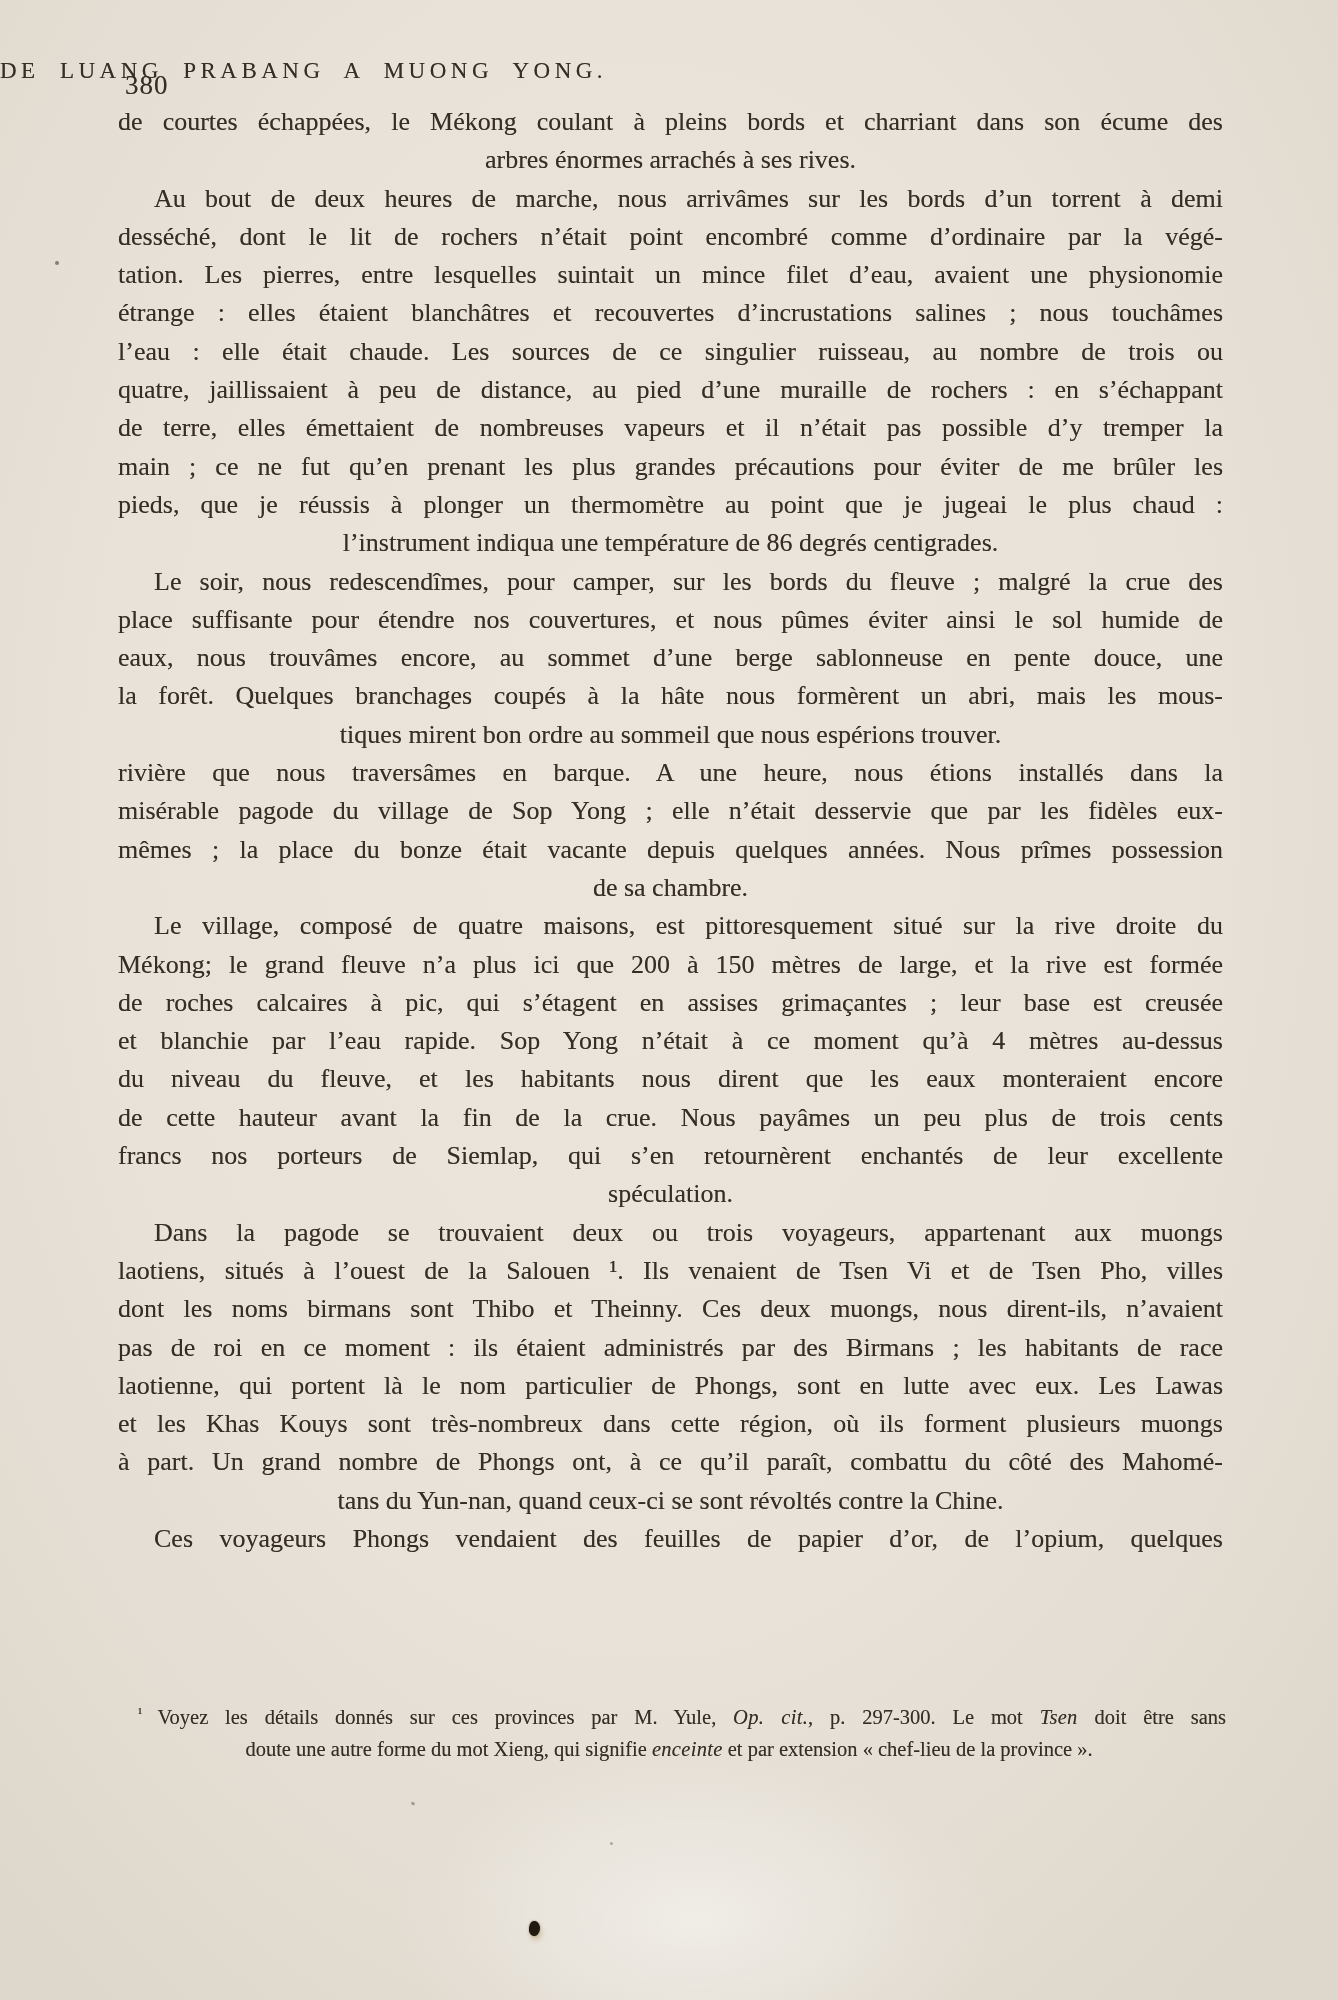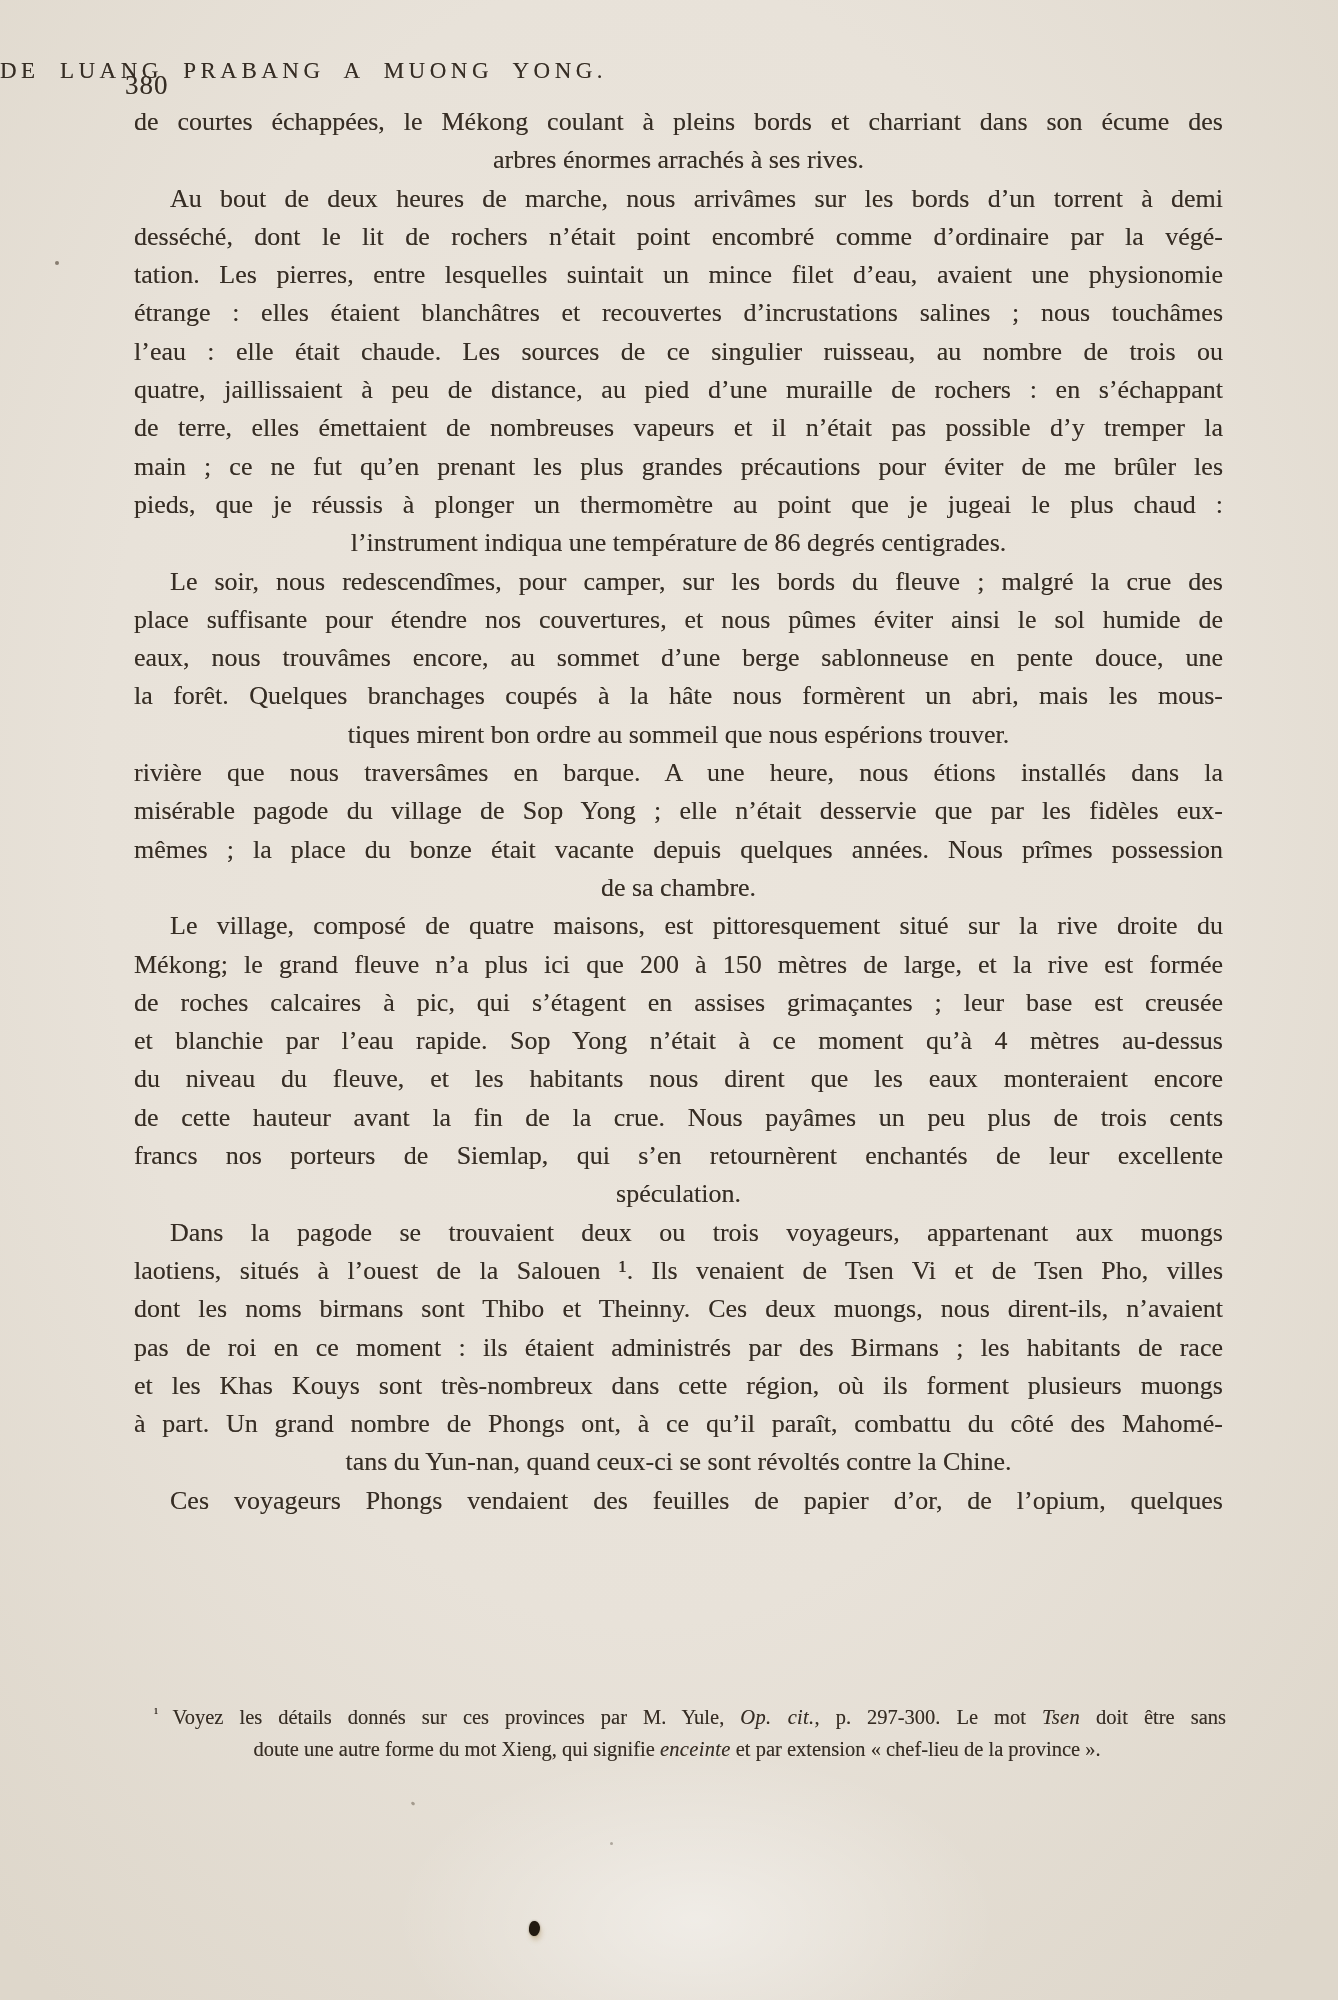--- a/index.html
+++ b/index.html
@@ -35,21 +35,21 @@
     font-size: 26px;
     line-height: 38.3px;
   }
   .line {
     text-align: justify;
     text-align-last: justify;
     height: 38.3px;
     overflow: hidden;
     white-space: nowrap;
   }
-  .line { white-space: normal; margin-left: 16px; }
+  .line { white-space: normal; }
   .line.indent { text-indent: 36px; }
   .line.last { text-align: center; text-align-last: auto; }
 
   .footnote {
     position: absolute; left: 112px; right: 112px; top: 1697px;
     font-size: 20.5px;
     line-height: 34.5px;
   }
   .footnote .line { height: 34.5px; }
   .footnote .line.indent { text-indent: 26px; }
@@ -106,20 +106,21 @@
       <div class="line">de roches calcaires à pic, qui s’étagent en assises grimaçantes ; leur base est creusée</div>
       <div class="line">et blanchie par l’eau rapide. Sop Yong n’était à ce moment qu’à 4 mètres au-dessus</div>
       <div class="line">du niveau du fleuve, et les habitants nous dirent que les eaux monteraient encore</div>
       <div class="line">de cette hauteur avant la fin de la crue. Nous payâmes un peu plus de trois cents</div>
       <div class="line">francs nos porteurs de Siemlap, qui s’en retournèrent enchantés de leur excellente</div>
       <div class="line last">spéculation.</div>
       <div class="line indent">Dans la pagode se trouvaient deux ou trois voyageurs, appartenant aux muongs</div>
       <div class="line">laotiens, situés à l’ouest de la Salouen ¹. Ils venaient de Tsen Vi et de Tsen Pho, villes</div>
       <div class="line">dont les noms birmans sont Thibo et Theinny. Ces deux muongs, nous dirent-ils, n’avaient</div>
       <div class="line">pas de roi en ce moment : ils étaient administrés par des Birmans ; les habitants de race</div>
+      <div class="line">laotienne, qui portent là le nom particulier de Phongs, sont en lutte avec eux. Les Lawas</div>
       <div class="line">et les Khas Kouys sont très-nombreux dans cette région, où ils forment plusieurs muongs</div>
       <div class="line">à part. Un grand nombre de Phongs ont, à ce qu’il paraît, combattu du côté des Mahomé-</div>
       <div class="line last">tans du Yun-nan, quand ceux-ci se sont révoltés contre la Chine.</div>
       <div class="line indent">Ces voyageurs Phongs vendaient des feuilles de papier d’or, de l’opium, quelques</div>
     </div>
 
   <div class="footnote" id="footnote">
       <div class="line indent"><span class="fn-marker">¹ </span><span>Voyez les détails donnés sur ces provinces par M. Yule, </span><i>Op. cit.</i><span>, p. 297-300. Le mot </span><i>Tsen</i><span> doit être sans</span></div>
       <div class="line last"><span>doute une autre forme du mot Xieng, qui signifie </span><i>enceinte</i><span> et par extension « chef-lieu de la province ».</span></div>
     </div>

